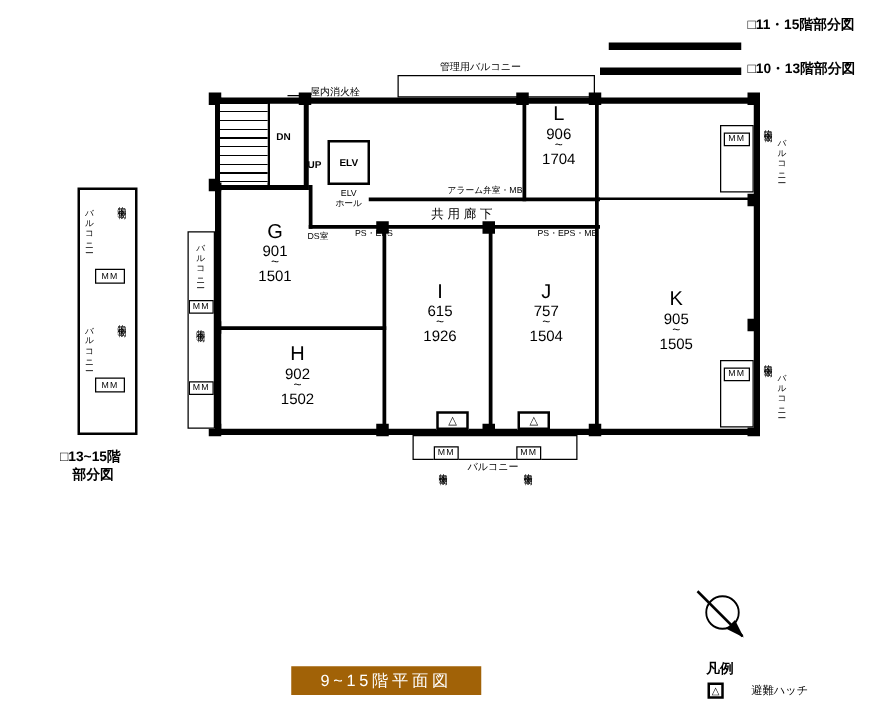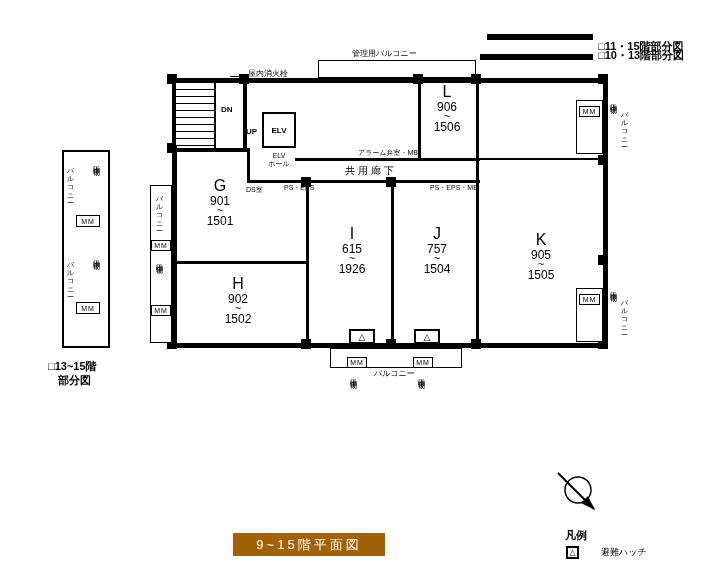--- a/index.html
+++ b/index.html
@@ -28,21 +28,21 @@
            justify-content:center; font-size:13px; letter-spacing:3px; }
   .corridorlbl { position:absolute; font-size:10px; letter-spacing:3px; white-space:nowrap;text-align:center; }
   svg { display:block; }
 </style>
 </head>
 <body>
 
 <div class="canvas">
 
   <div class="legendbar" style="left:487px;top:34px;width:106px;"></div>
-  <div class="lbl b" style="left:598px;top:40px;font-size:11px;">□11・15階部分図</div>
+  <div class="lbl b" style="left:598px;top:14px;font-size:11px;">□11・15階部分図</div>
   <div class="legendbar" style="left:480px;top:54px;width:113px;"></div>
   <div class="lbl b" style="left:598px;top:49px;font-size:11px;">□10・13階部分図</div>
 
   <div class="lbl" style="left:352px;top:50px;">管理用バルコニー</div>
   <div class="thinbox" style="left:318px;top:60px;width:158px;height:18px;"></div>
 
   <div class="wall" style="left:172px;top:78px;width:436px;height:5px;"></div>
   <div class="wall" style="left:172px;top:78px;width:5px;height:270px;"></div>
   <div class="wall" style="left:603px;top:78px;width:5px;height:270px;"></div>
   <div class="wall" style="left:172px;top:343px;width:436px;height:5px;"></div>
@@ -123,21 +123,21 @@
   <div class="room" style="left:511px;top:232px;width:60px;">
     <span class="rletter">K</span>
     <span class="rnum">905</span>
     <span class="rtilde">~</span>
     <span class="rnum">1505</span>
   </div>
   <div class="room" style="left:417px;top:84px;width:60px;">
     <span class="rletter">L</span>
     <span class="rnum">906</span>
     <span class="rtilde">~</span>
-    <span class="rnum">1506</span>
+    <span class="rnum">1704</span>
   </div>
 
   <div class="thinbox" style="left:576px;top:100px;width:27px;height:54px;"></div>
   <div class="mmbox" style="left:579px;top:106px;width:21px;height:11px;">
       <span>MM</span>
     </div>
   <div class="lbl vtext" style="left:610px;top:98px;font-size:7px;">物干金物</div>
   <div class="lbl vtext" style="left:621px;top:106px;font-size:7px;">バルコニー</div>
 
   <div class="thinbox" style="left:576px;top:288px;width:27px;height:54px;"></div>

